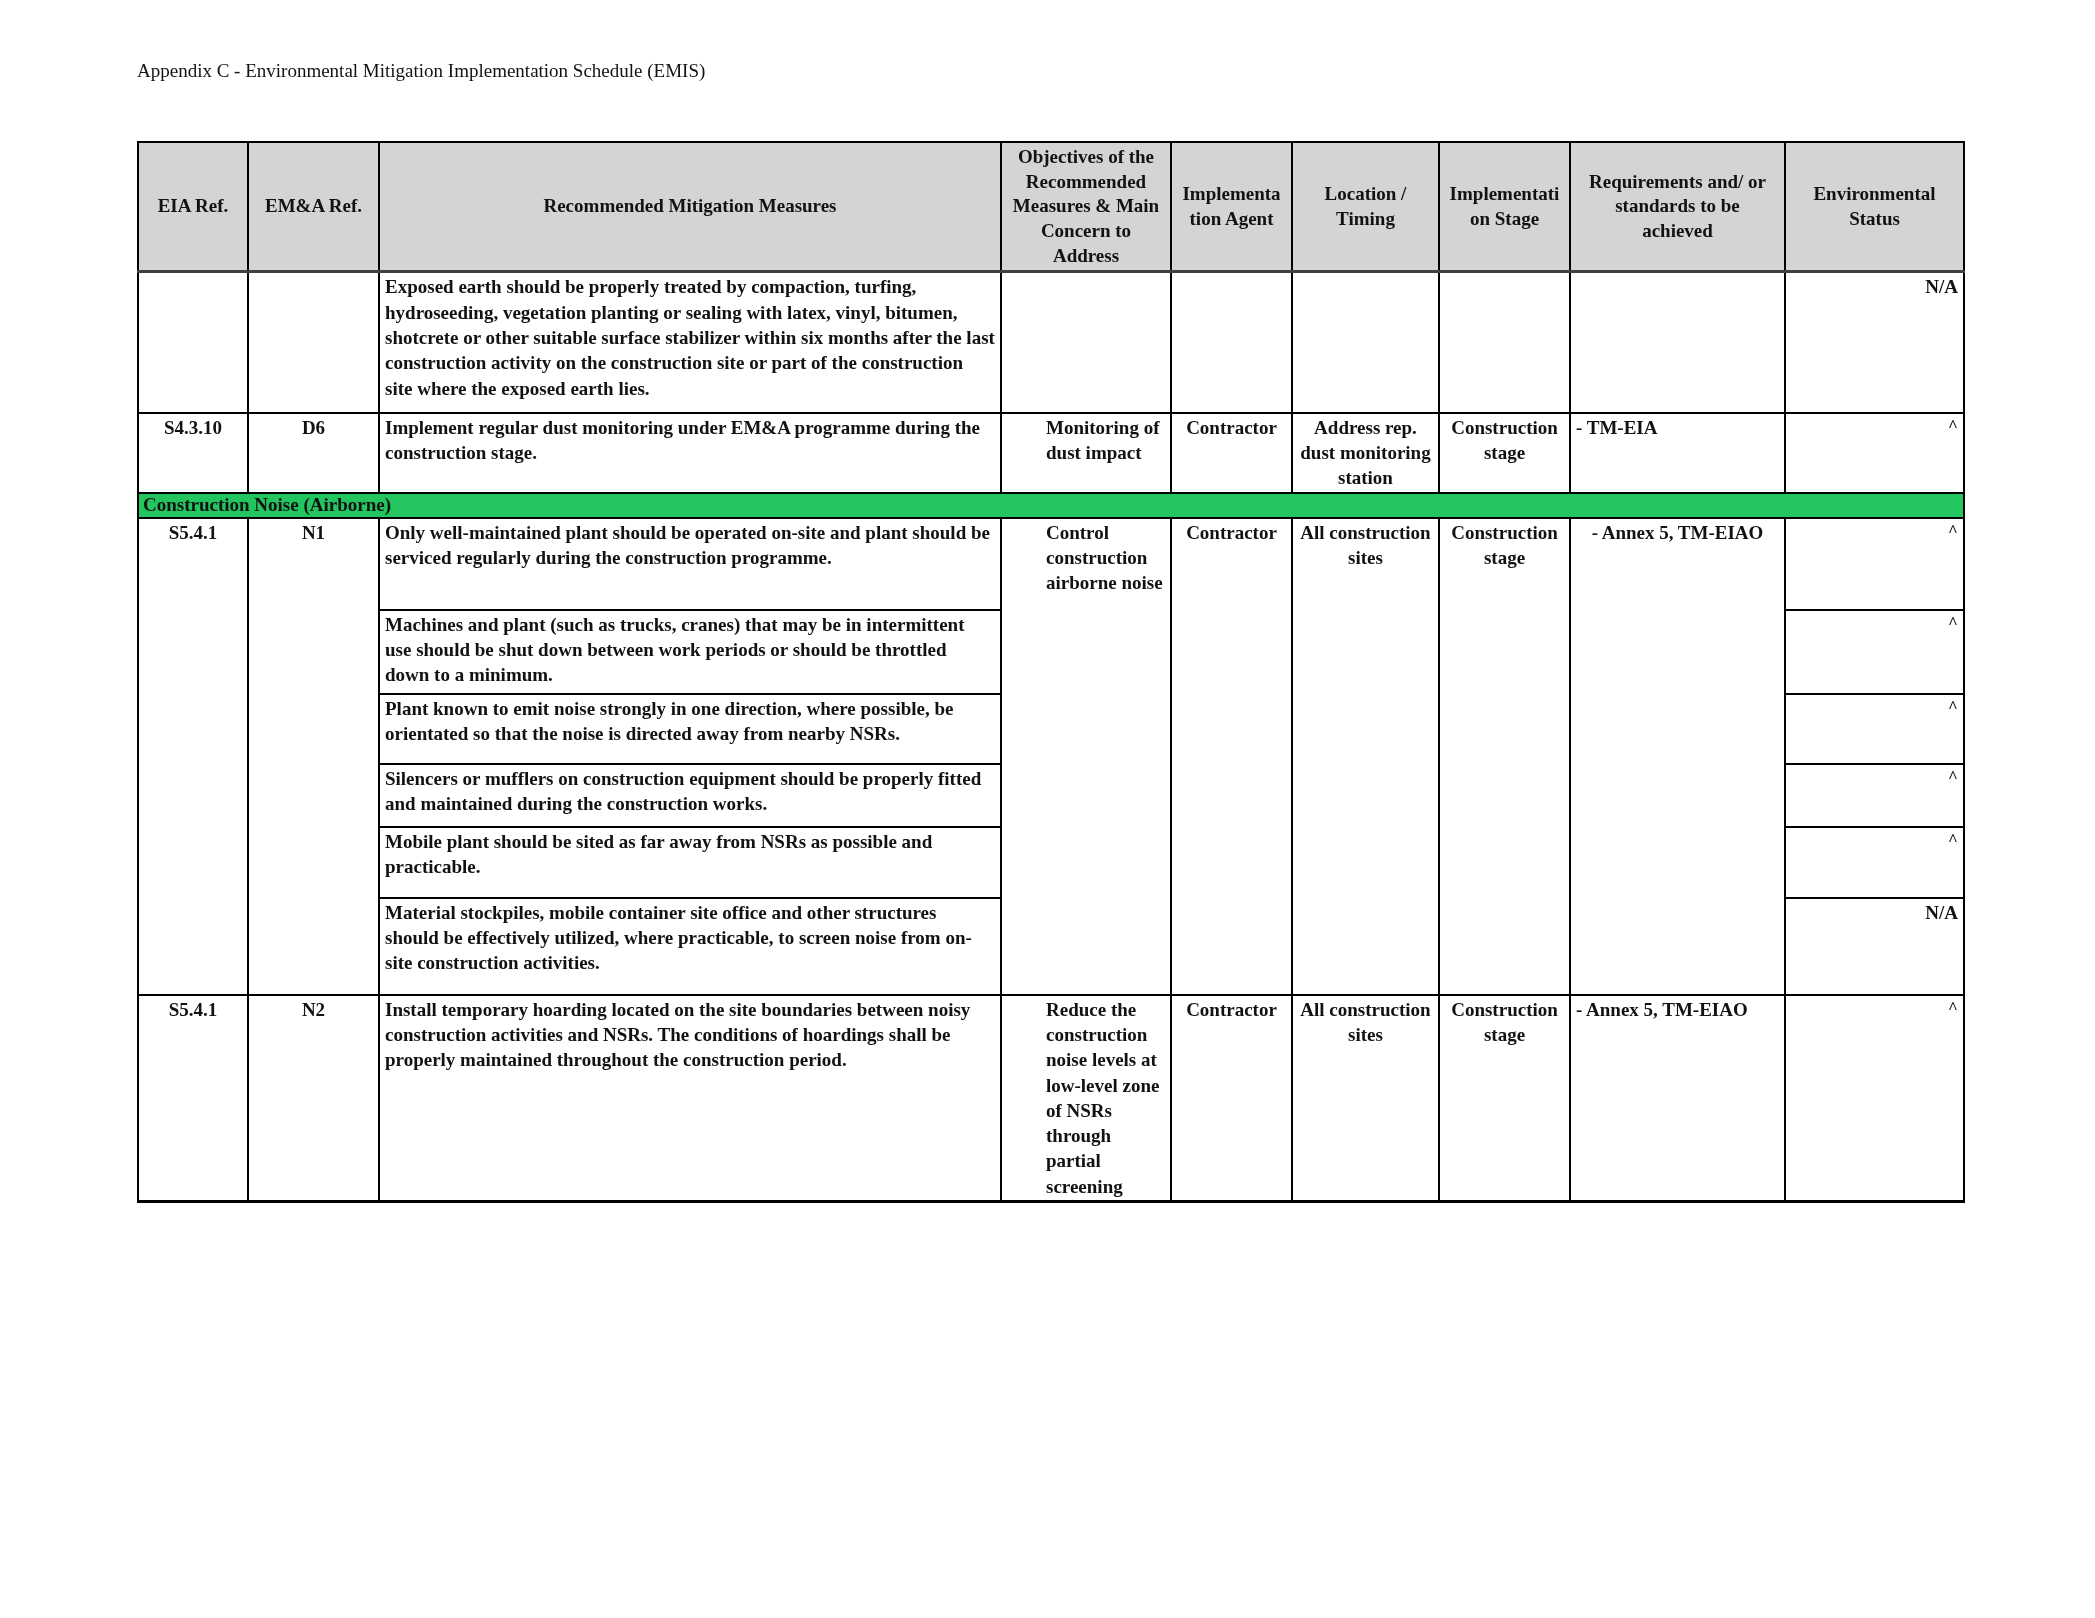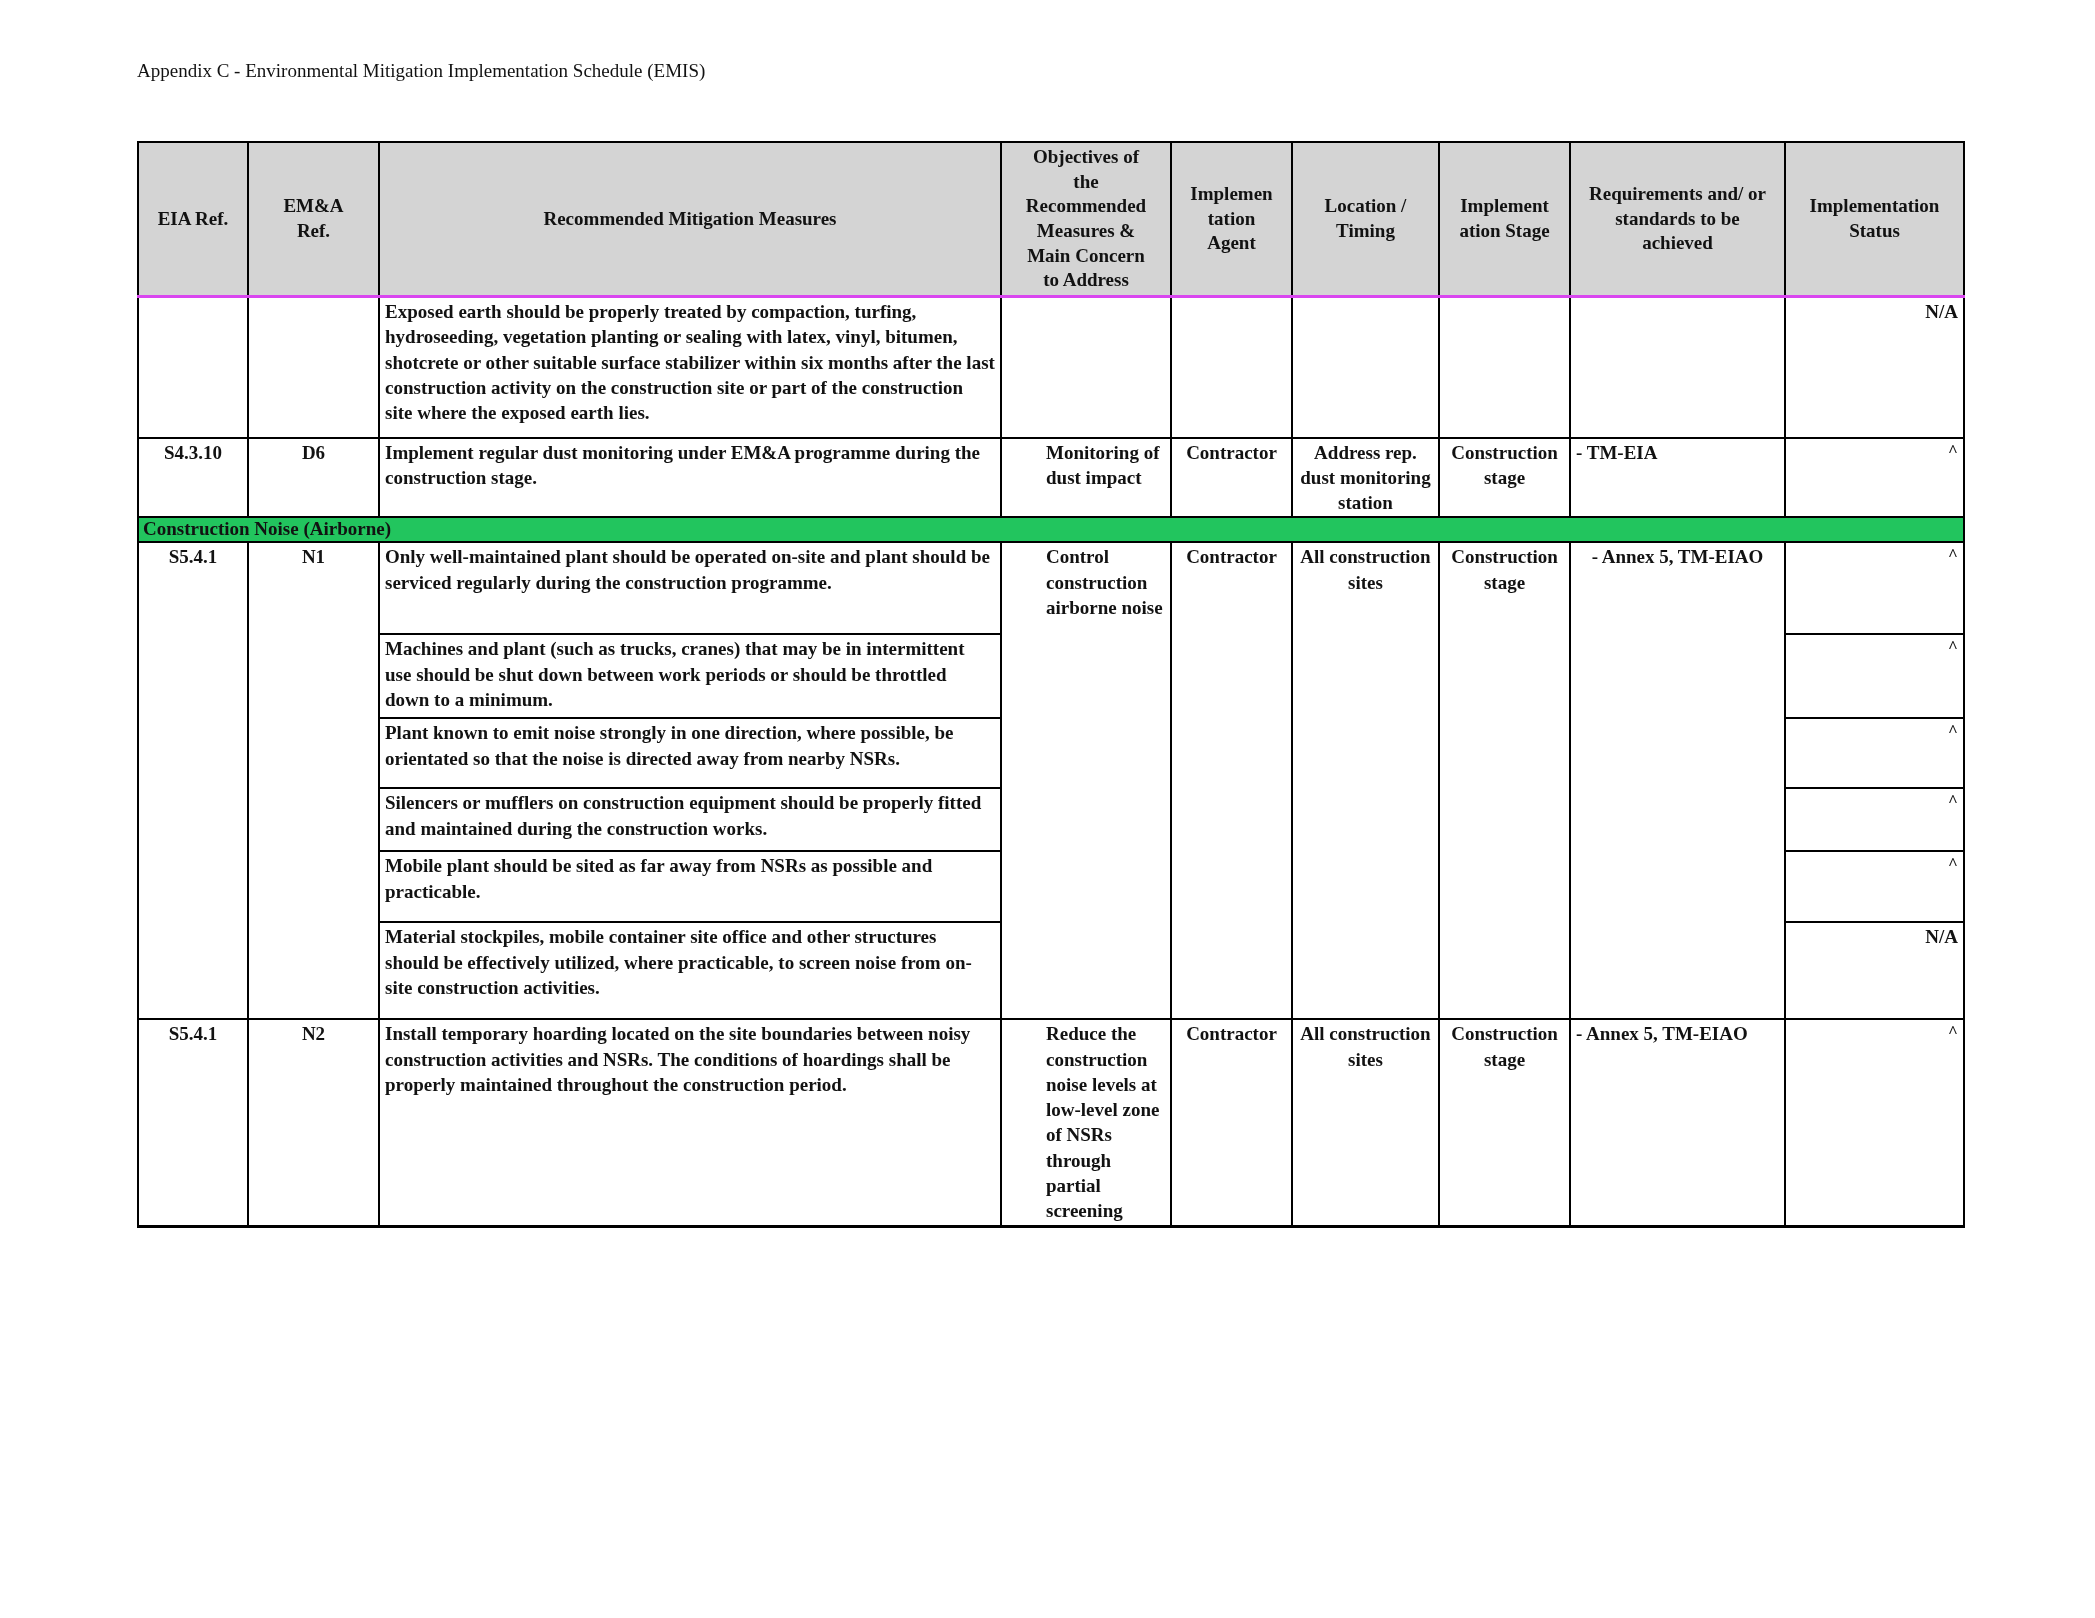--- a/index.html
+++ b/index.html
@@ -35,24 +35,24 @@
     vertical-align:top;
     overflow:hidden;
     font-weight:bold;
   }
   .emis thead th{
     background:#d4d4d4;
     font-weight:bold;
     text-align:center;
     vertical-align:middle;
     line-height:1.3;
-    padding:2px 16px;
+    padding:2px 8px;
     overflow-wrap:break-word;
     word-break:break-word;
-    border-bottom:3px solid #d946ef;
+    border-bottom:3px solid #404040;
   }
   .emis .section-row td{
     background:#22c55e;
     font-weight:bold;
     text-align:left;
     padding:0 4px;
     line-height:1.15;
   }
   .emis td.center{text-align:center;}
   .emis td.measure{text-align:left;}
@@ -99,21 +99,21 @@
     <thead>
       <tr style="height:124px">
         <th>EIA Ref.</th>
         <th>EM&amp;A Ref.</th>
         <th>Recommended Mitigation Measures</th>
         <th>Objectives of the Recommended Measures &amp; Main Concern to Address</th>
         <th>Implementation Agent</th>
         <th>Location / Timing</th>
         <th>Implementation Stage</th>
         <th>Requirements and/ or standards to be achieved</th>
-        <th>Implementation Status</th>
+        <th>Environmental Status</th>
       </tr>
     </thead>
     <tbody>
 
       <tr style="height:141px">
         <td class="center"></td>
         <td class="center"></td>
         <td class="measure">Exposed earth should be properly treated by compaction, turfing, hydroseeding, vegetation planting or sealing with latex, vinyl, bitumen, shotcrete or other suitable surface stabilizer within six months after the last construction activity on the construction site or part of the construction site where the exposed earth lies.</td>
         <td class="obj"></td>
         <td class="center"></td>

